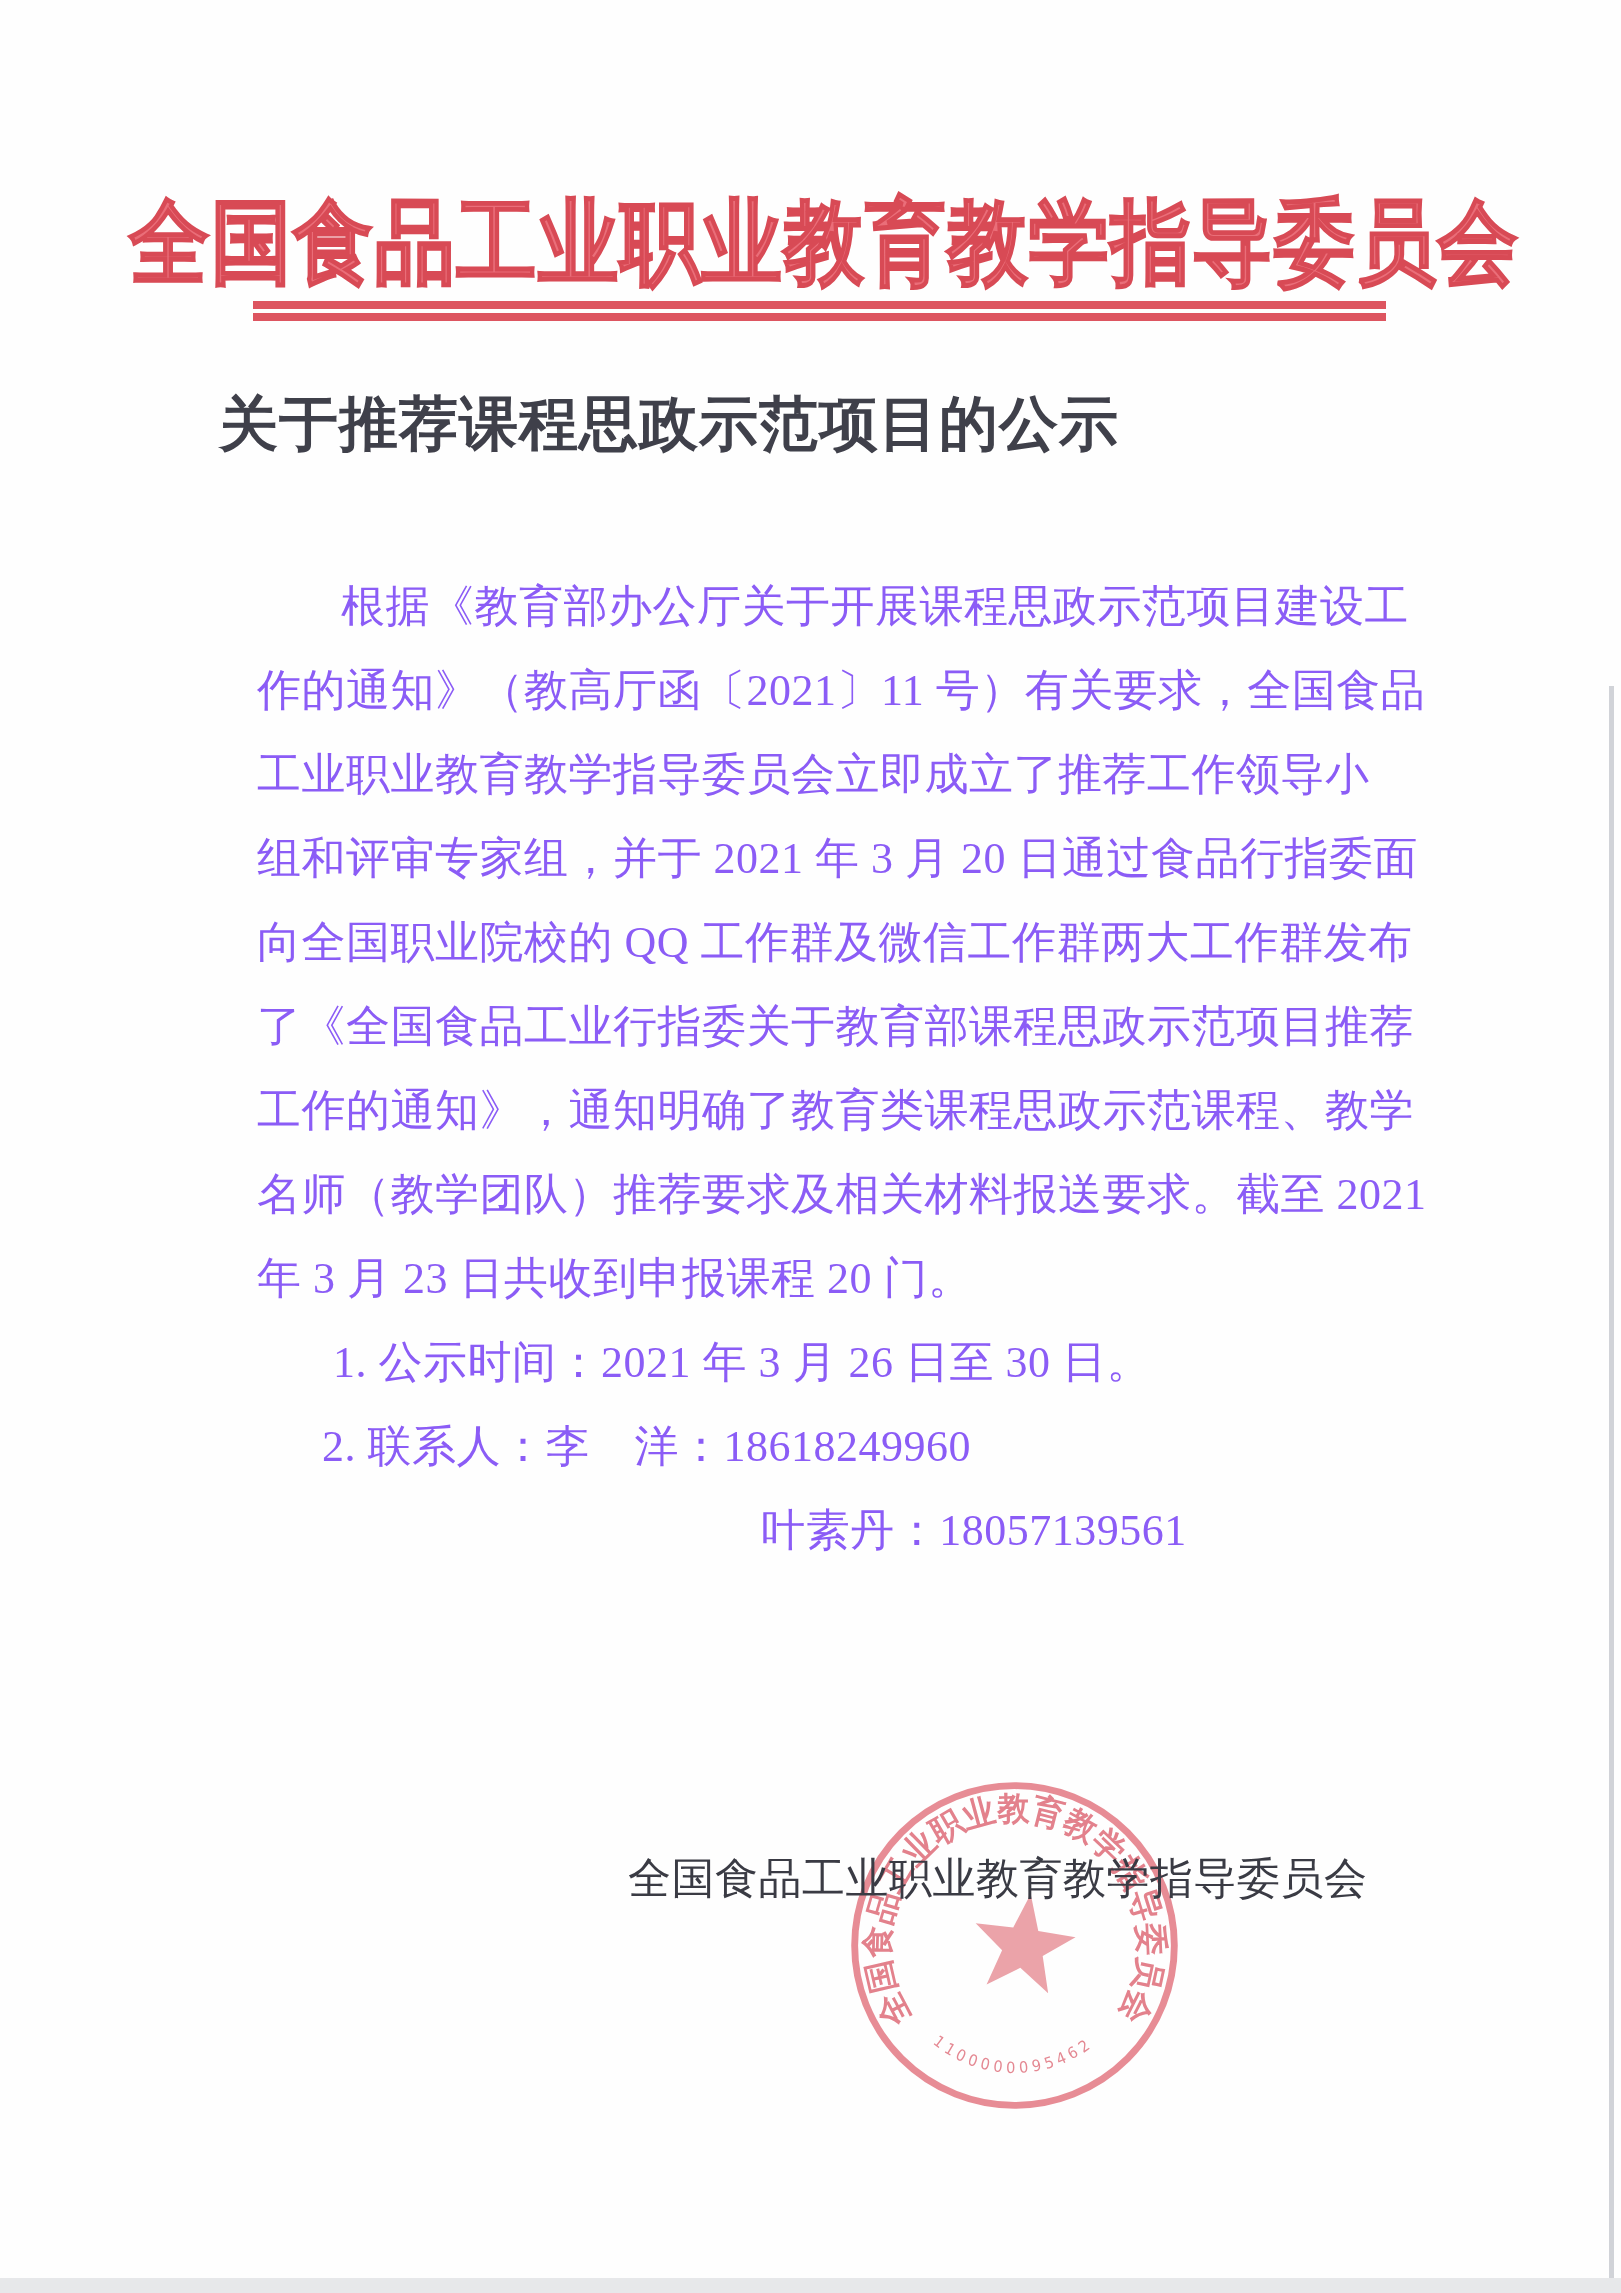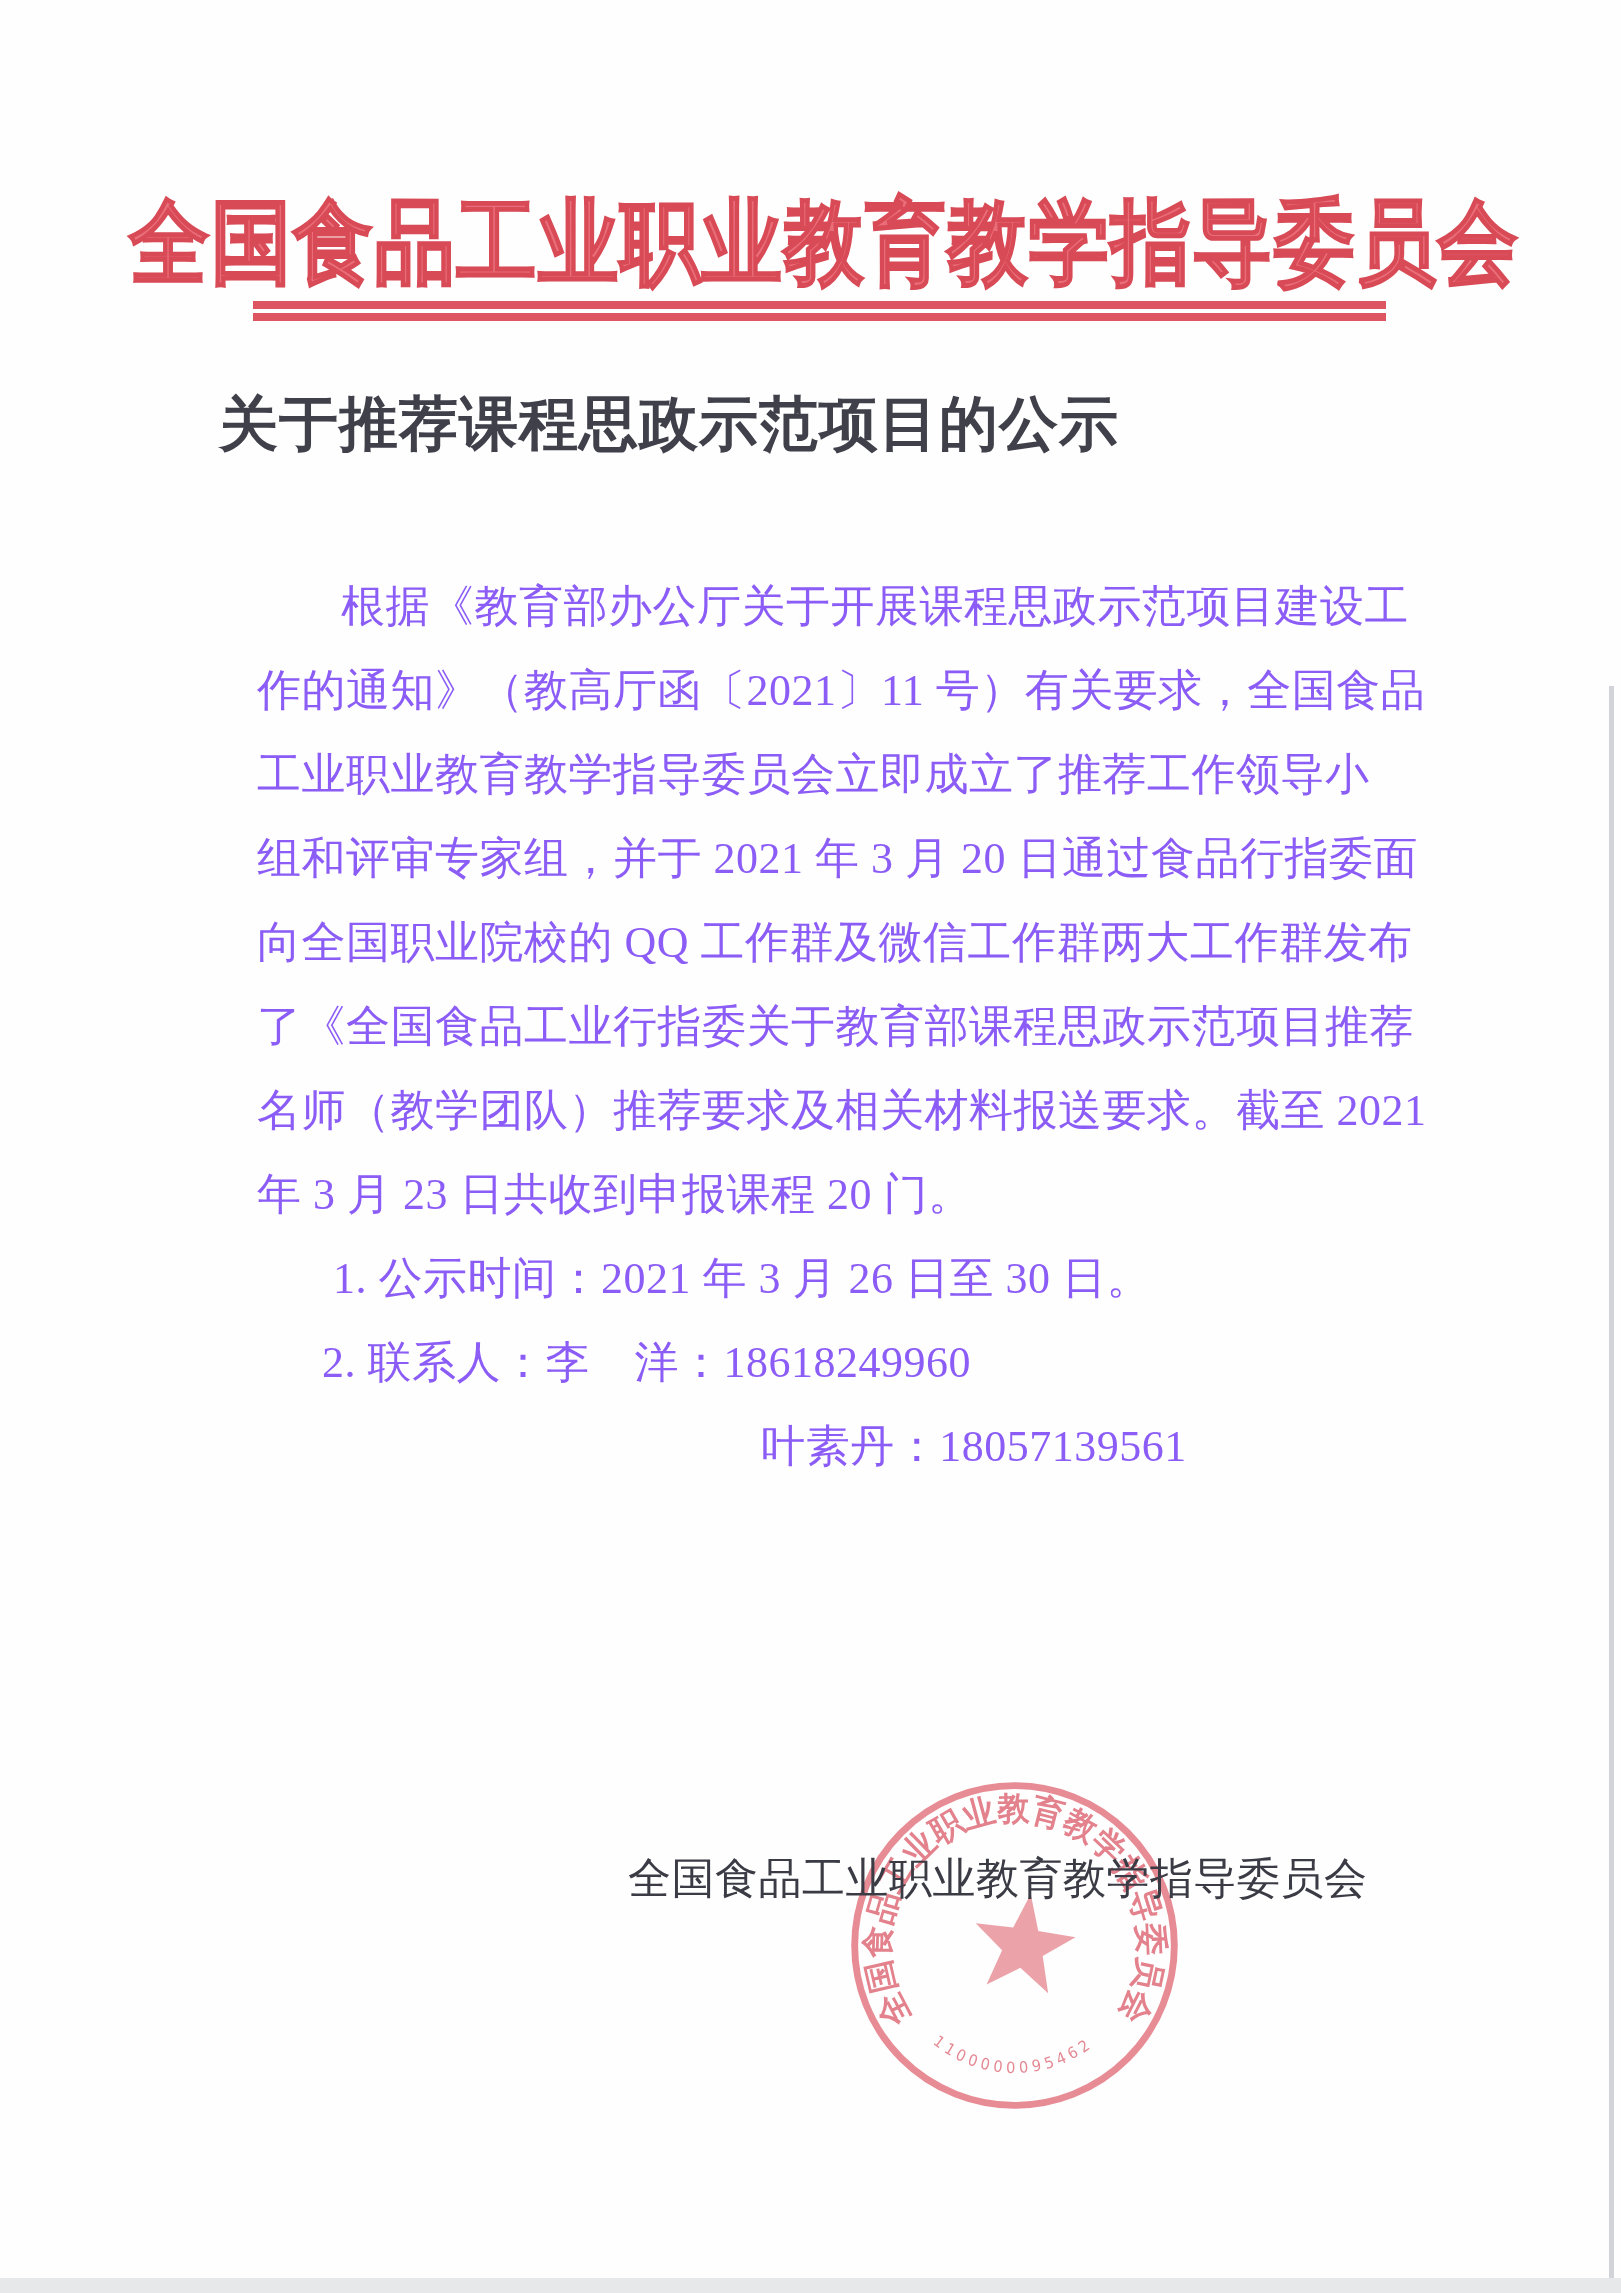--- a/index.html
+++ b/index.html
@@ -77,20 +77,21 @@
 
   <div class="doc-title">关于推荐课程思政示范项目的公示</div>
 
   <div class="body-block">
     <div class="bline ind-para">根据《教育部办公厅关于开展课程思政示范项目建设工</div>
     <div class="bline">作的通知》（教高厅函〔2021〕11 号）有关要求，全国食品</div>
     <div class="bline">工业职业教育教学指导委员会立即成立了推荐工作领导小</div>
     <div class="bline">组和评审专家组，并于 2021 年 3 月 20 日通过食品行指委面</div>
     <div class="bline">向全国职业院校的 QQ 工作群及微信工作群两大工作群发布</div>
     <div class="bline">了《全国食品工业行指委关于教育部课程思政示范项目推荐</div>
+    <div class="bline">工作的通知》，通知明确了教育类课程思政示范课程、教学</div>
     <div class="bline">名师（教学团队）推荐要求及相关材料报送要求。截至 2021</div>
     <div class="bline">年 3 月 23 日共收到申报课程 20 门。</div>
     <div class="bline ind-num1">1. 公示时间：2021 年 3 月 26 日至 30 日。</div>
     <div class="bline ind-num2">2. 联系人：李　洋：18618249960</div>
     <div class="bline ind-deep">叶素丹：18057139561</div>
   </div>
 
   <svg class="seal" viewBox="0 0 360 360">
     <defs>
       <path id="arcTop" d="M 75.2 253.4 A 128 128 0 1 1 284.8 253.4" fill="none"></path>

